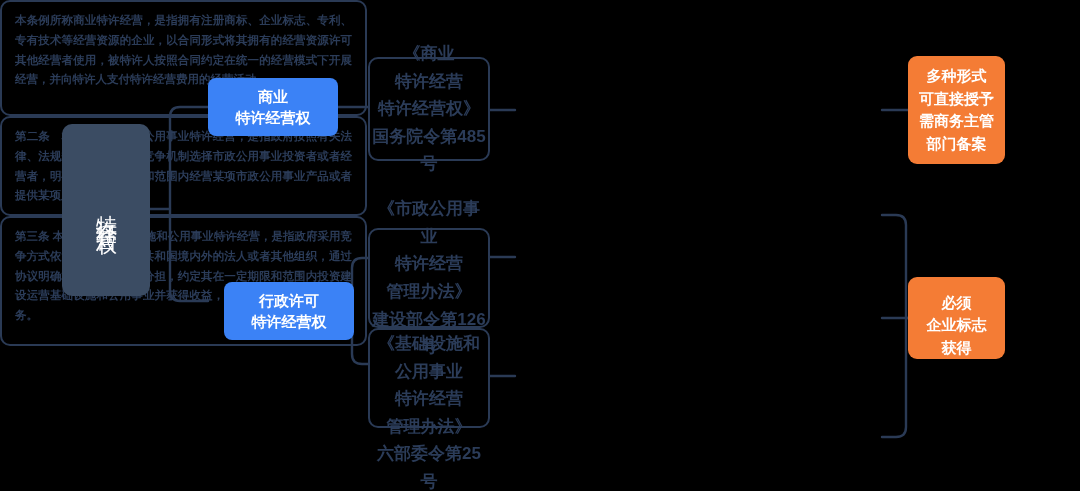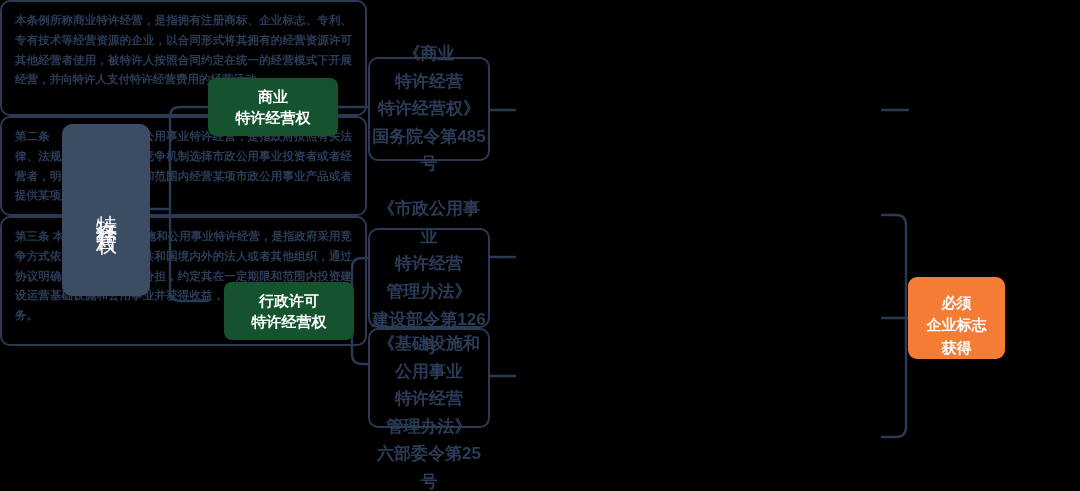--- a/index.html
+++ b/index.html
@@ -49,21 +49,21 @@
   }
   .root-node .vtext {
     writing-mode: vertical-rl;
     text-orientation: upright;
     letter-spacing: 5px;
   }
   
   .cat-node {
     width: 130px;
     height: 58px;
-    background: #14532d;
+    background: #3b82f6;
     border-radius: 8px;
     font-size: 15px;
     font-weight: bold;
     color: #ffffff;
     line-height: 1.4;
   }
   #cat-commercial { left: 208px; top: 78px; }
   #cat-admin      { left: 224px; top: 282px; }
 
   
@@ -188,20 +188,28 @@
   </div>
 
   <div class="text-node" id="txt-2">
     <span>第二条　本办法所称市政公用事业特许经营，是指政府按照有关法律、法规规定，通过市场竞争机制选择市政公用事业投资者或者经营者，明确其在一定期限和范围内经营某项市政公用事业产品或者提供某项服务的制度。</span>
   </div>
 
   <div class="text-node" id="txt-3">
     <span>第三条 本办法所称基础设施和公用事业特许经营，是指政府采用竞争方式依法授权中华人民共和国境内外的法人或者其他组织，通过协议明确权利义务和风险分担，约定其在一定期限和范围内投资建设运营基础设施和公用事业并获得收益，提供公共产品或者公共服务。</span>
   </div>
 
+  <div class="node result-node" id="res-1">
+    <div>
+      <div>多种形式</div>
+      <div>可直接授予</div>
+      <div>需商务主管</div>
+      <div>部门备案</div>
+    </div>
+  </div>
 
   <div class="node result-node" id="res-2">
     <div>
       <div>必须</div>
       <div>企业标志</div>
       <div>获得</div>
     </div>
   </div>
 
 </div>

